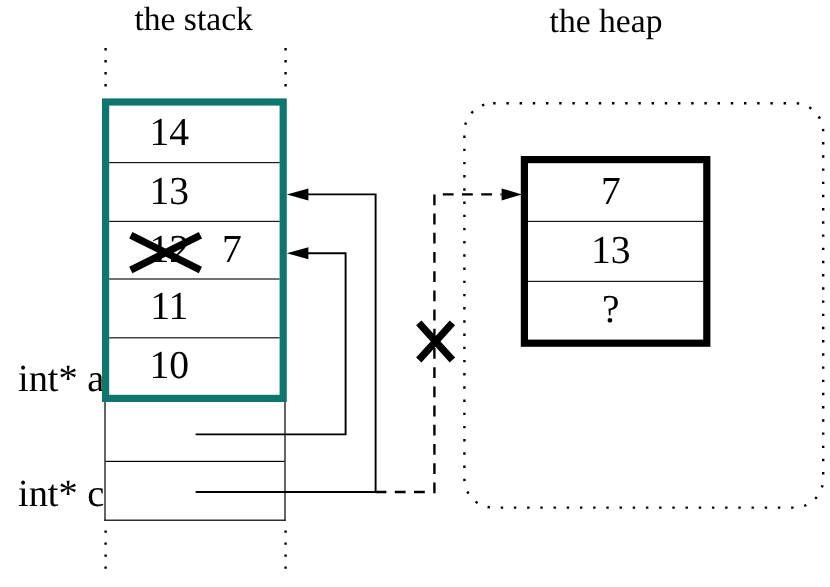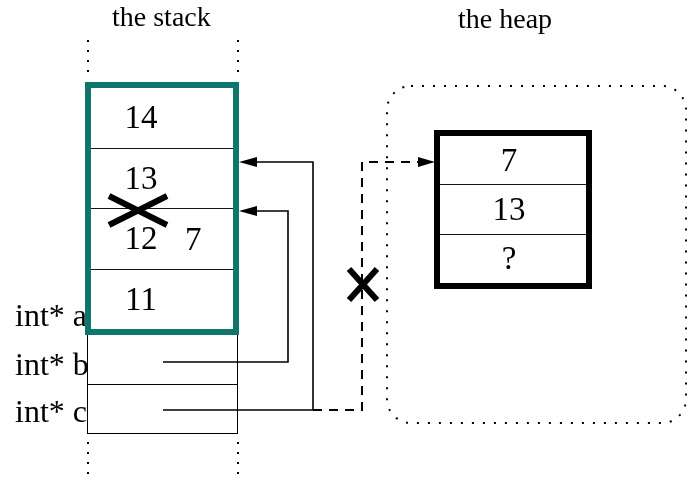--- a/index.html
+++ b/index.html
@@ -61,29 +61,31 @@
     <div class="cell">
       <span>13</span>
     </div>
     <div class="cell crossed">
       <span>12</span>
       <span class="new-val">7</span>
     </div>
     <div class="cell">
       <span>11</span>
     </div>
+    <div class="cell">
+      <span>10</span>
+    </div>
   </div>
 
   <div class="ptr-rows">
     <div class="ptr-row"></div>
     <div class="ptr-row"></div>
   </div>
 
   <div class="var-label label-a">int* a</div>
-  <div class="var-label label-b">int* b</div>
   <div class="var-label label-c">int* c</div>
 
   <div class="heap-box">
     <div class="cell">
       <span>7</span>
     </div>
     <div class="cell">
       <span>13</span>
     </div>
     <div class="cell">

